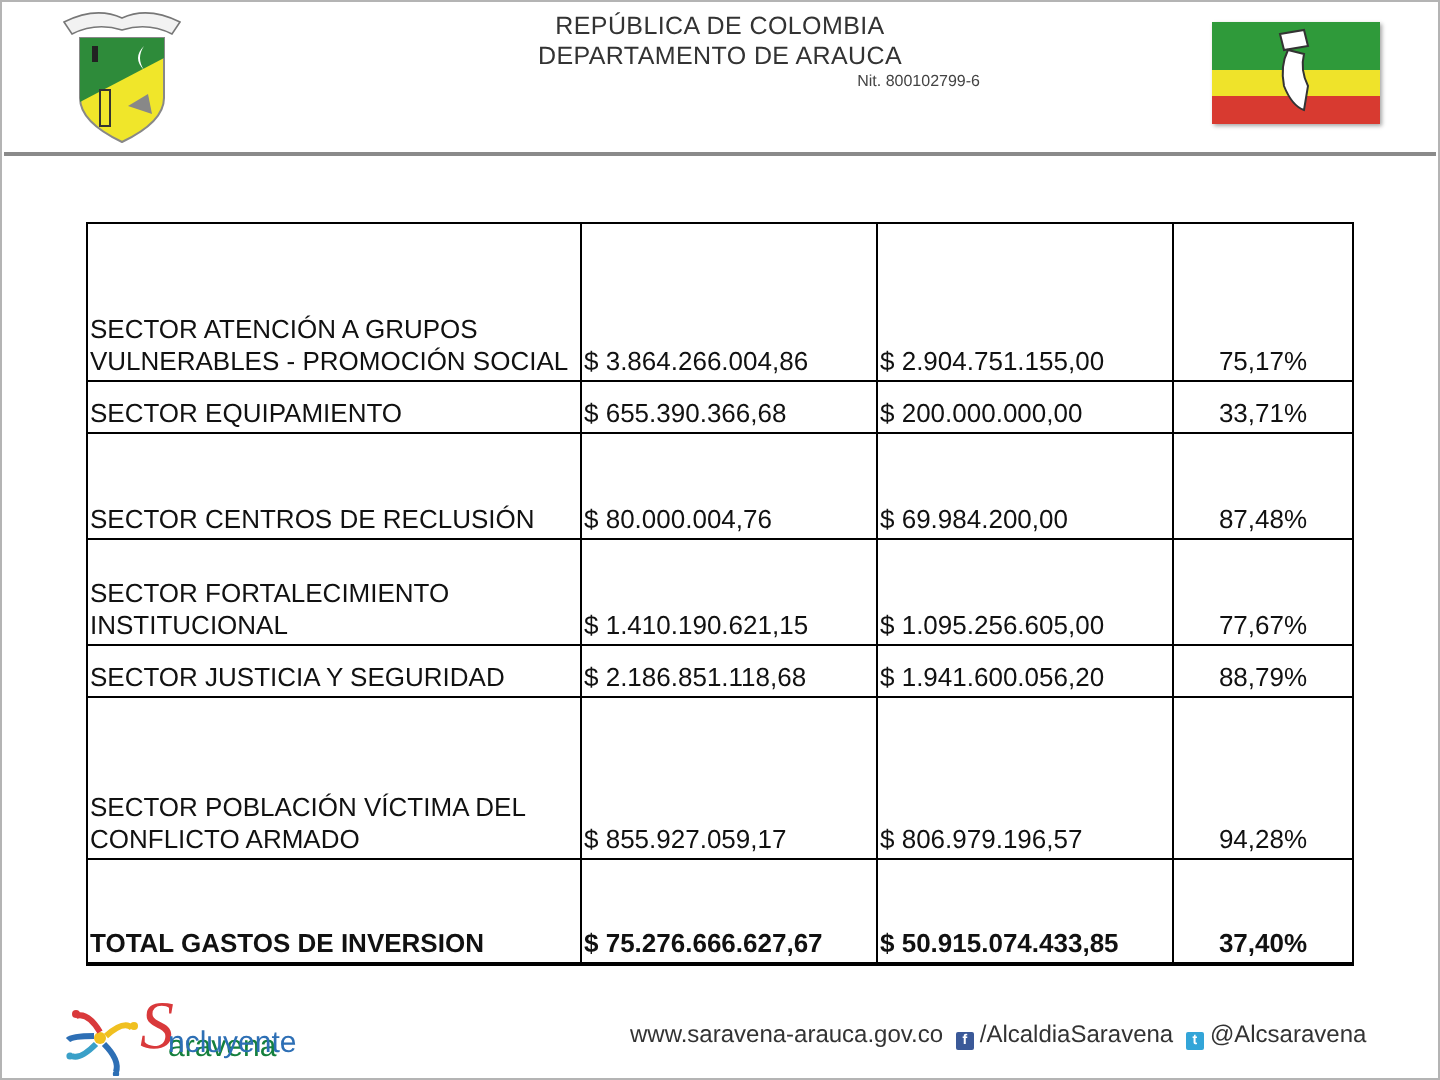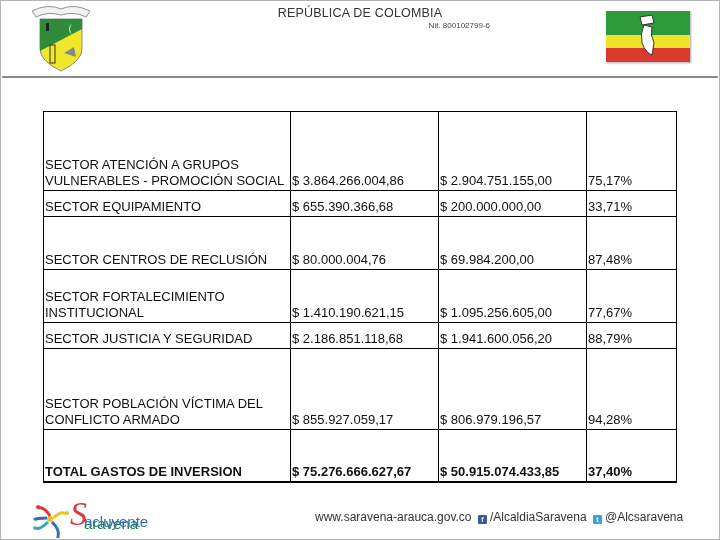--- a/index.html
+++ b/index.html
@@ -30,21 +30,21 @@
     position: absolute; left: 43px; top: 111px; border-collapse: collapse;
     font-family: "Liberation Sans", sans-serif; font-size: 13px; color: #111;
   }
   table.budget td {
     border: 1.5px solid #000; vertical-align: bottom; padding: 0 1px 1px 1px;
     line-height: 16px; white-space: nowrap;
   }
   table.budget td.sector { width: 244px; white-space: normal; }
   table.budget td.v1 { width: 145px; }
   table.budget td.v2 { width: 145px; }
-  table.budget td.pct { width: 87px; text-align: left; }
+  table.budget td.pct { width: 87px; text-align: center; }
   table.budget tr.total td { font-weight: bold; border-bottom: 2px solid #000; }
   table.budget tr.total td.sector { border-left: 1.5px solid #000; }
   .r0 td { height: 77px; }
   .r1 td { height: 24px; }
   .r2 td { height: 51px; }
   .r3 td { height: 51px; }
   .r4 td { height: 24px; }
   .r5 td { height: 79px; }
   .r6 td { height: 50px; }
 
@@ -70,20 +70,21 @@
     <path d="M4 8 Q20 0 33 6 Q46 0 62 8 L58 14 Q46 8 33 12 Q20 8 8 14 Z" fill="#f2f2f2" stroke="#777" stroke-width="0.8"></path>
     <path d="M12 16 L54 16 L54 46 Q54 58 33 68 Q12 58 12 46 Z" fill="#f0e62a" stroke="#888" stroke-width="1"></path>
     <path d="M12 16 L54 16 L54 26 L12 48 Z" fill="#2e8b3a"></path>
     <path d="M44 20 Q38 26 44 32 Q40 26 44 20" fill="#fff"></path>
     <rect x="18" y="20" width="3" height="8" fill="#222"></rect>
     <rect x="22" y="42" width="5" height="18" fill="none" stroke="#333" stroke-width="1"></rect>
     <path d="M36 50 L46 44 L48 54 Z" fill="#888"></path>
   </svg>
   <div class="titles">
     <div class="t1">REPÚBLICA DE COLOMBIA</div>
+    <div class="t2">DEPARTAMENTO DE ARAUCA</div>
     <div class="t4">Nit. 800102799-6</div>
   </div>
   <div class="flag">
     <div class="g"></div>
       <div class="y"></div>
       <div class="r"></div>
     <svg width="26" height="46" viewBox="0 0 26 46">
       <path d="M6 4 L18 2 L20 10 L8 12 Z" fill="#fff" stroke="#333" stroke-width="1"></path>
       <path d="M10 12 Q6 20 8 30 Q12 40 18 42 L20 30 Q16 22 18 14 Z" fill="#fff" stroke="#333" stroke-width="1"></path>
     </svg>

